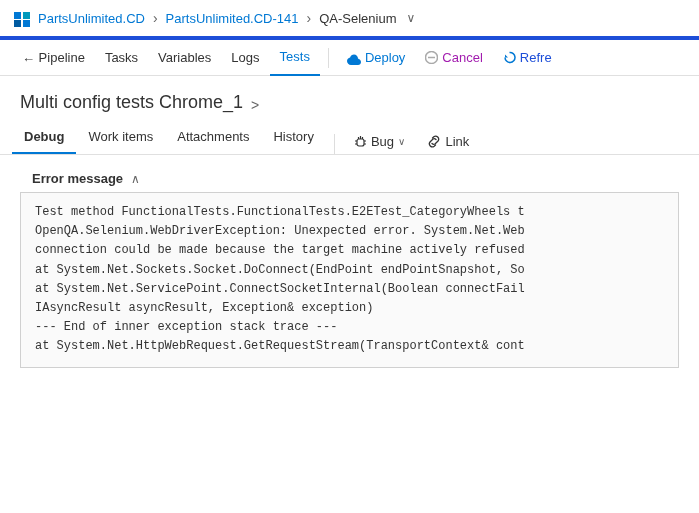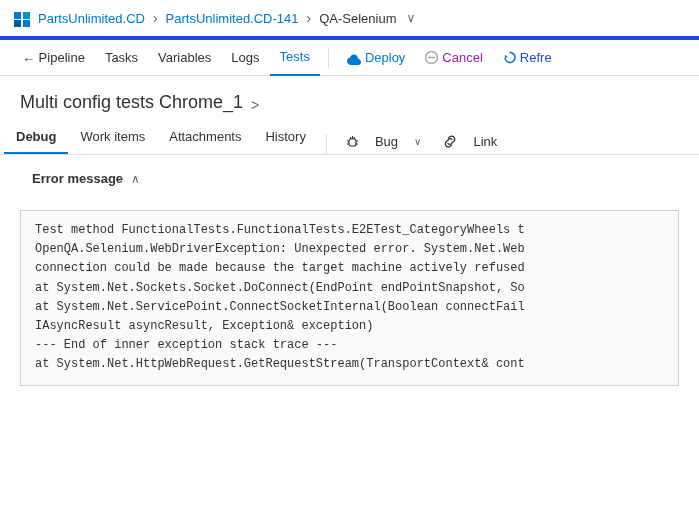--- a/index.html
+++ b/index.html
@@ -112,21 +112,21 @@
     .page-title-chevron {
       font-size: 14px;
       color: #666;
       cursor: pointer;
     }
 
     
     .tab-bar {
       display: flex;
       align-items: flex-end;
-      padding: 0 4px;
+      padding: 0 12px;
       border-bottom: 1px solid #e0e0e0;
       background: #fff;
     }
     .tab-item {
       padding: 8px 12px;
       font-size: 13px;
       color: #333;
       cursor: pointer;
       border-bottom: 2px solid transparent;
       white-space: nowrap;
@@ -138,21 +138,21 @@
     }
     .tab-divider {
       width: 1px;
       height: 20px;
       background: #ddd;
       margin: 0 8px;
     }
     .tab-action {
       display: flex;
       align-items: center;
-      gap: 16px;
+      gap: 4px;
       padding: 4px 10px;
       font-size: 13px;
       color: #333;
       cursor: pointer;
       border: 1px solid transparent;
       border-radius: 2px;
       margin-top: 7px;
     }
     .tab-action-chevron {
       font-size: 10px;
@@ -162,21 +162,21 @@
     
     .content-area {
       padding: 16px 20px;
     }
 
     
     .section-header {
       display: flex;
       align-items: center;
       gap: 8px;
-      margin-bottom: 24px;
+      margin-bottom: 6px;
       padding-left: 12px;
     }
     .section-title {
       font-size: 13px;
       font-weight: 600;
       color: #333;
     }
     .section-toggle {
       font-size: 12px;
       color: #666;

